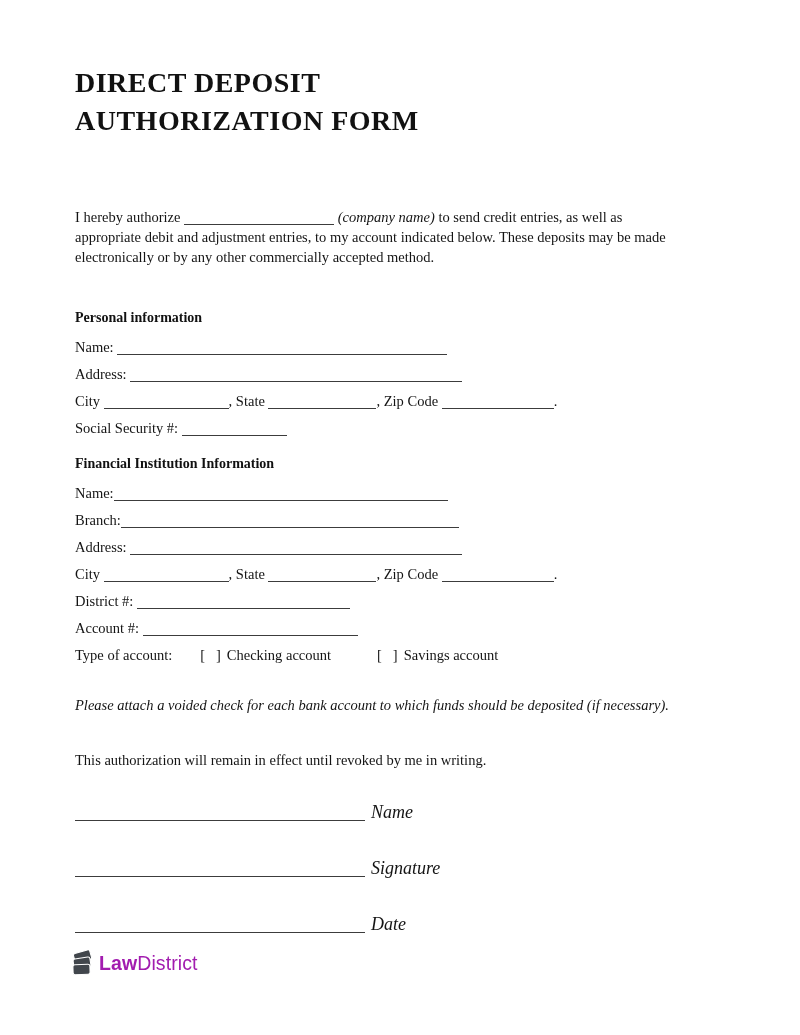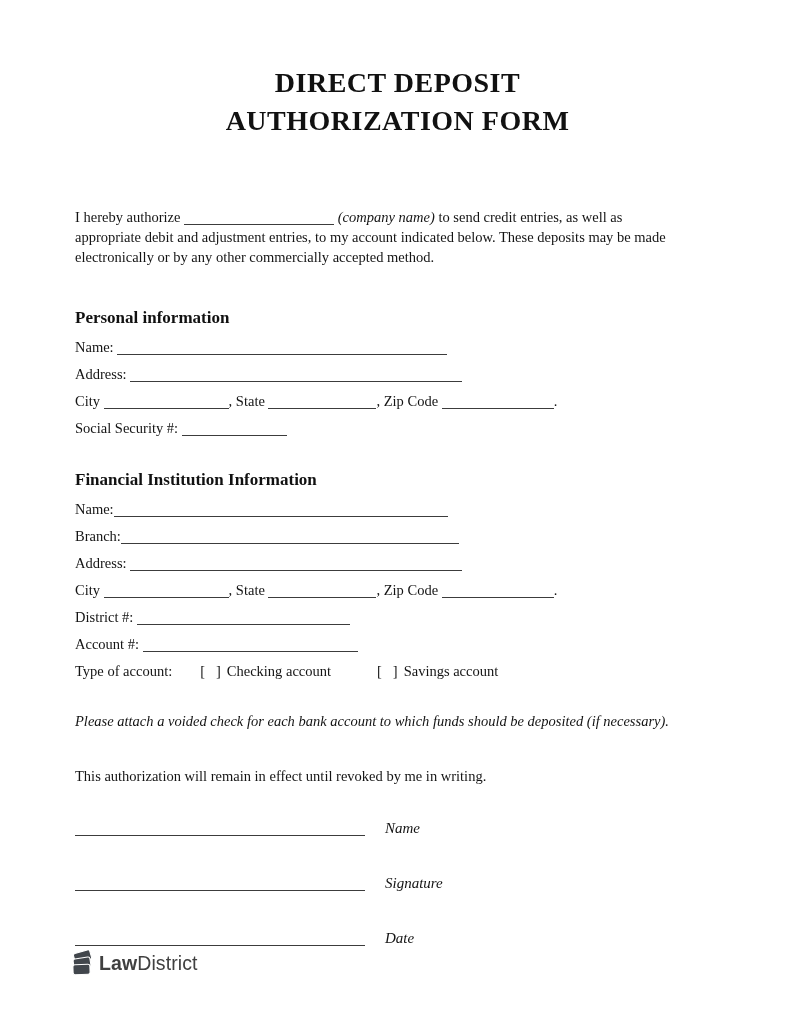--- a/index.html
+++ b/index.html
@@ -9,44 +9,44 @@
     height: 1035px;
     box-sizing: border-box;
     padding: 64px 80px 0 75px;
     background: #ffffff;
     font-family: "Liberation Serif", serif;
     font-size: 14.5px;
     color: #141414;
     overflow: hidden;
   }
   .title {
-    text-align: center;
+    text-align: left;
     font-size: 28px;
     font-weight: bold;
     line-height: 38px;
     letter-spacing: 0.5px;
     margin: 0;
     color: #111;
   }
   .intro {
     margin: 67px 0 0 0;
     line-height: 20px;
     width: 680px;
     font-family: Liberation Serif, serif;
   }
   .italic { font-style: italic; }
   .section-heading {
-    font-size: 17px;
+    font-size: 14px;
     font-weight: bold;
     margin: 0;
     line-height: 20px;
     color: #111;
   }
   .sec-personal { margin-top: 41px; }
-  .sec-financial { margin-top: 34px; }
+  .sec-financial { margin-top: 18px; }
   .row { margin: 12px 0; line-height: 15px; white-space: nowrap; }
   .blank {
     display: inline-block;
     height: 14px;
     border-bottom: 1.4px solid #3c3c3c;
     vertical-align: -3px;
   }
   .w-company { width: 150px; }
   .w-p-name { width: 330px; }
   .w-address { width: 332px; }
@@ -58,33 +58,33 @@
   .w-branch { width: 338px; }
   .w-transit { width: 213px; }
   .w-account { width: 215px; }
   .w-sig { width: 290px; }
   .cb { white-space: pre; margin-left: 28px; margin-right: 6px; }
   .cb2 { margin-left: 46px; }
   .note-voided { margin: 32px 0 0 0; font-style: italic; line-height: 20px; }
   .note-revocation { margin: 35px 0 16px 0; line-height: 20px; }
   .sig-row { margin: 40px 0 0 0; line-height: 15px; }
   .sig-row-first { margin-top: 35px; }
-  .sig-label { font-style: italic; margin-left: 20px; font-size: 15px; }
+  .sig-label { font-style: italic; margin-left: 6px; font-size: 18px; }
   .footer {
     position: absolute;
     left: 70px;
     top: 950px;
     display: flex;
     align-items: center;
     gap: 5px;
   }
   .brand {
     font-family: "Liberation Sans", sans-serif;
     font-size: 19.5px;
-    color: #404040;
+    color: #a21caf;
     letter-spacing: 0.1px;
   }
   .brand-bold { font-weight: 700; }
   .brand-reg { font-weight: 400; }
 </style>
 </head>
 <body>
 
 <div class="page">
 

